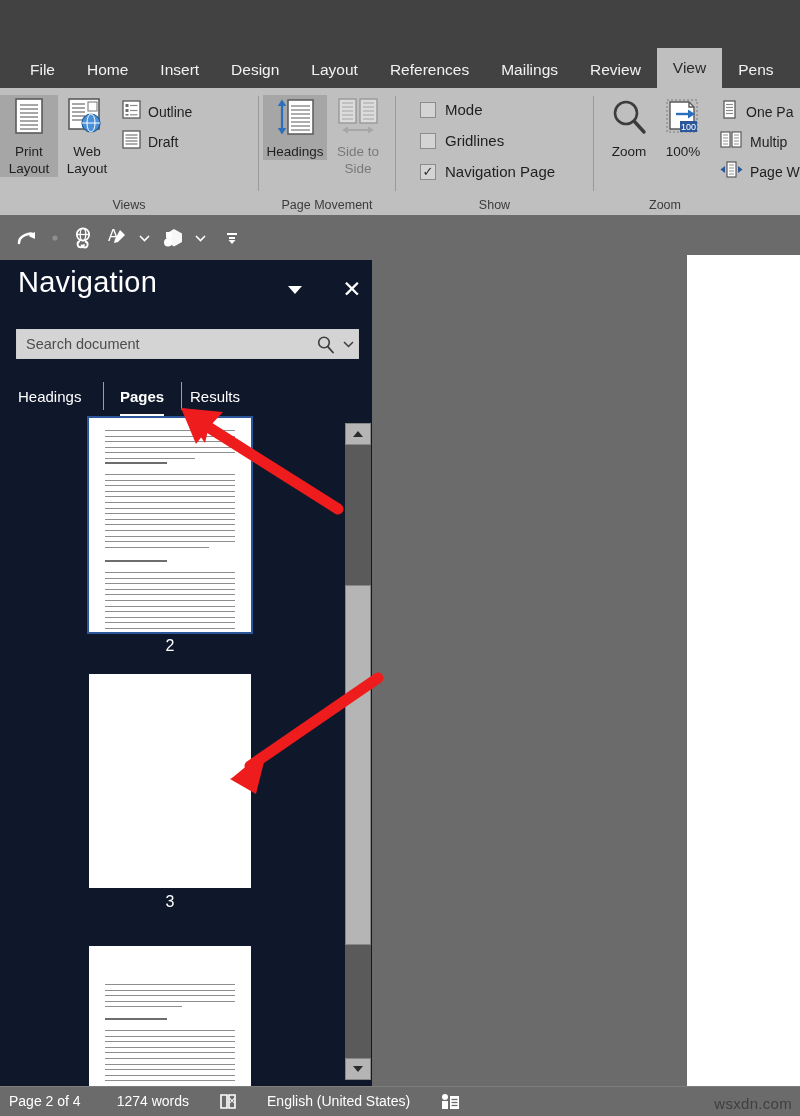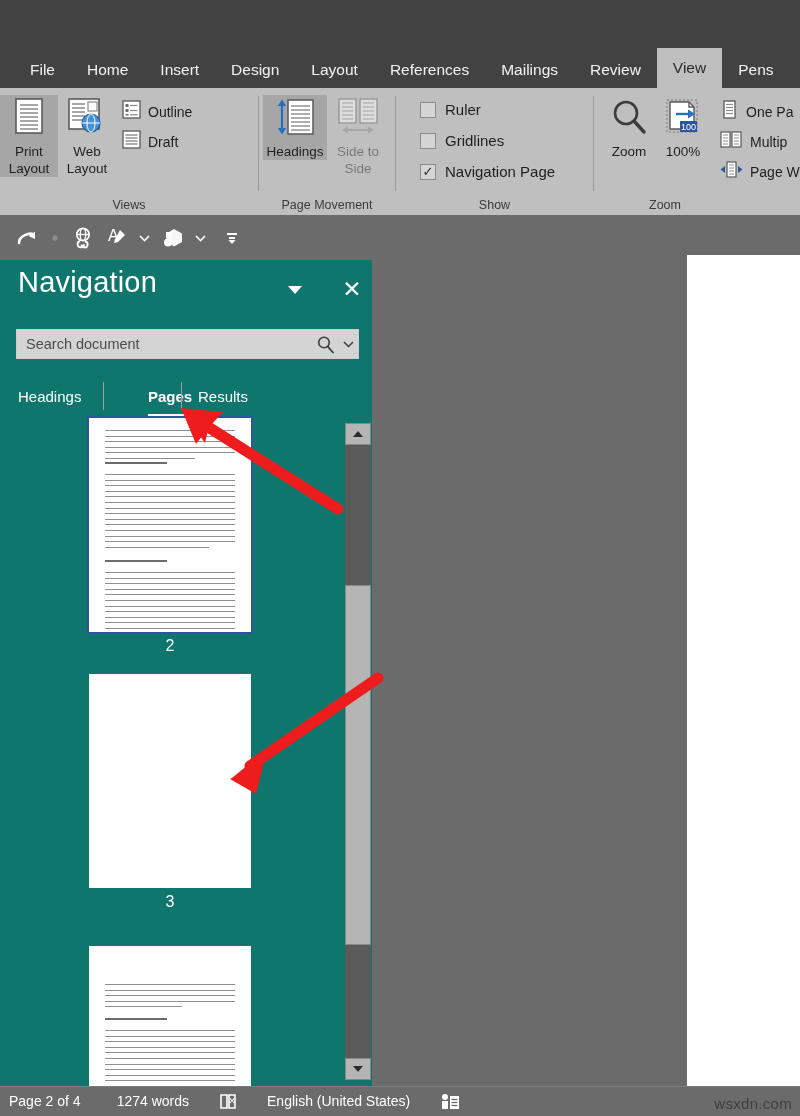--- a/index.html
+++ b/index.html
@@ -79,21 +79,21 @@
   .qbtn {
     width:32px; height:32px; display:flex; align-items:center; justify-content:center;
     color:#ffffff; cursor:default;
   }
   .qchev { width:16px; height:32px; display:flex; align-items:center; justify-content:center;
     color:#ffffff; font-size:11px; cursor:default; }
 
   
   .navpane {
     position:absolute; left:0; top:260px; width:372px; height:826px;
-    background:#0f766e;
+    background:#0f172a;
   }
   .nav-header { position:relative; height:58px; }
   .nav-title {
     position:absolute; left:18px; top:6px;
     font-size:29px; color:#ffffff; font-weight:400; letter-spacing:0.2px;
   }
   .nav-caret {
     position:absolute; left:284px; top:19px; width:22px; height:22px;
     display:flex; align-items:center; justify-content:center; cursor:default;
   }
@@ -347,21 +347,21 @@
       </div>
       <div class="glabel">Page Movement</div>
     </div>
 
     <div class="gsep"></div>
 
     <div class="rgroup" style="width:197px;">
       <div class="gbody" style="padding-left:24px; padding-top:6px; flex-direction:column;">
         <div class="checkrow">
           <span class="checkbox"></span>
-          <span class="lbl">Ruler</span>
+          <span class="lbl">Mode</span>
         </div>
         <div class="checkrow">
           <span class="checkbox"></span>
           <span class="lbl">Gridlines</span>
         </div>
         <div class="checkrow">
           <span class="checkbox">✓</span>
           <span class="lbl">Navigation Page</span>
         </div>
       </div>
@@ -531,25 +531,25 @@
       <svg width="11" height="8" viewBox="0 0 11 8">
           <polyline points="1,2 5.5,6.5 10,2" fill="none" stroke="#3d3d3d" stroke-width="1.5"></polyline>
         </svg>
     </span>
   </div>
 
   <div class="navtabs" id="navtabs-host">
       <div class="navtab" style="left: 18px;">
         <span>Headings</span>
       </div>
-      <div class="navtab active" style="left: 120px; margin-left: 28px;">
+      <div class="navtab active" style="left: 120px;">
         <span>Pages</span>
         <span class="under"></span>
       </div>
-      <div class="navtab" style="left: 198px;">
+      <div class="navtab" style="left: 190px;">
         <span>Results</span>
       </div>
       <div class="navtab-divider" style="left: 103px;"></div>
       <div class="navtab-divider" style="left: 181px;"></div>
     </div>
 
   <div class="thumbs" id="thumbs-host">
       <div class="thumb-wrap" style="top: 2px;">
         <div class="thumb sel" style="width: 162px; height: 214px;">
           <span class="tl" style="left: 16px; top: 12px; width: 130px;"></span>

